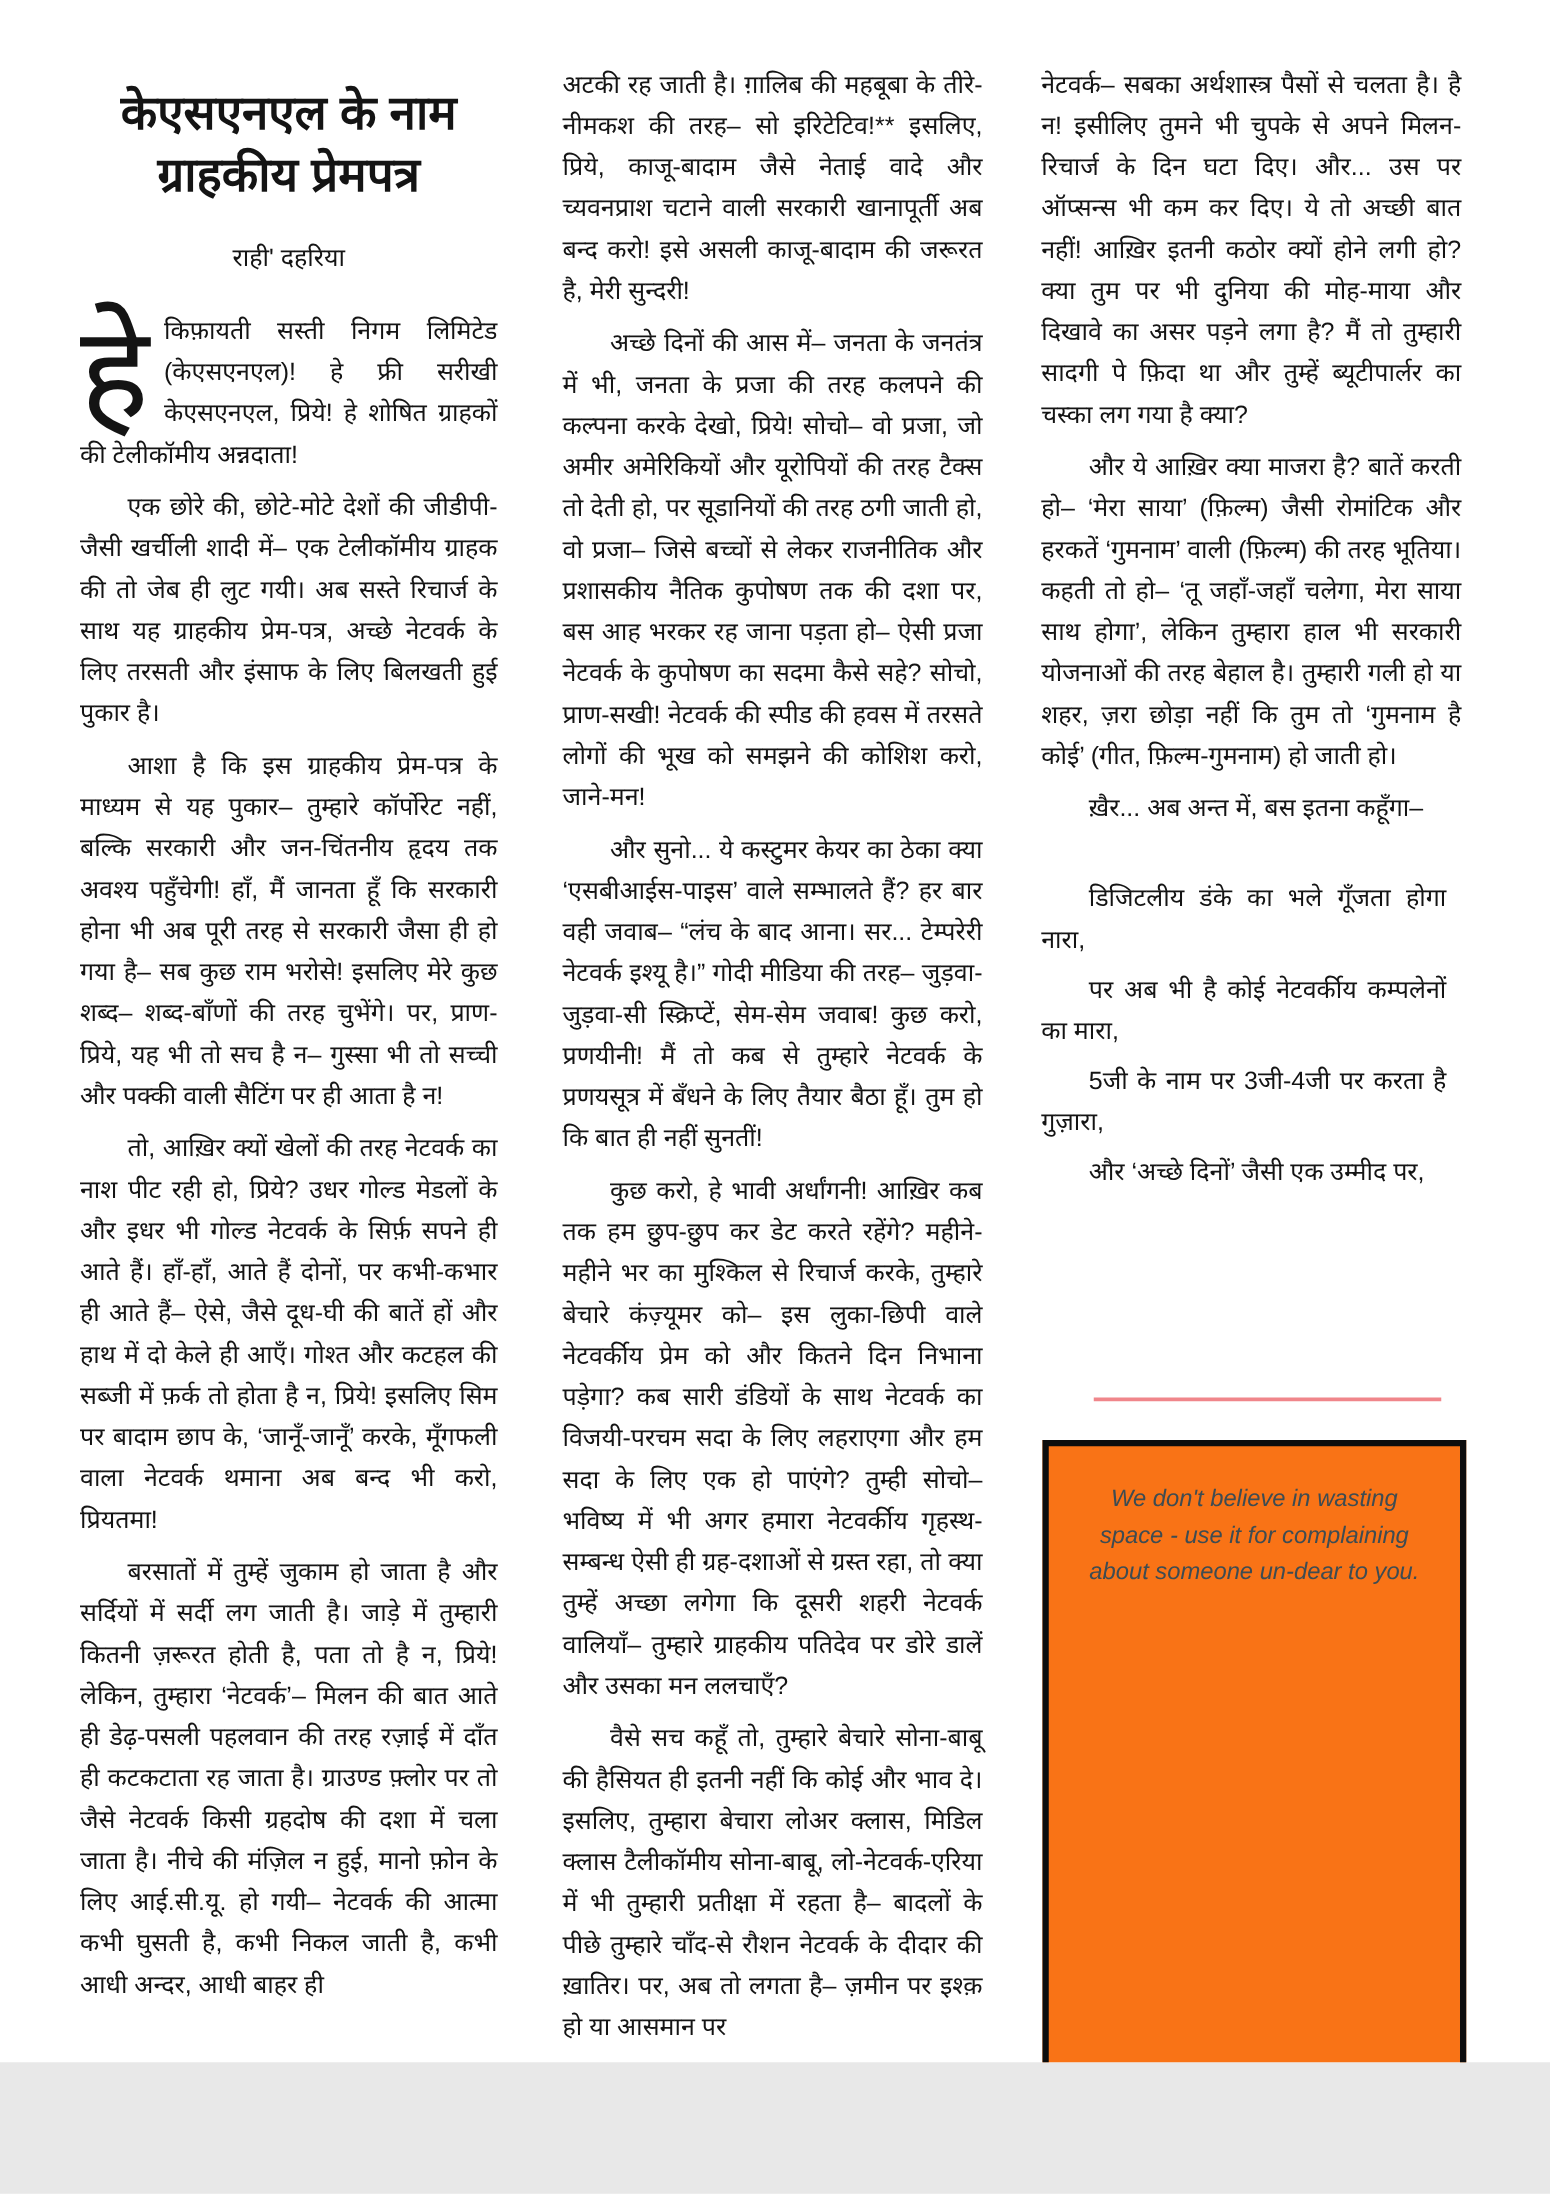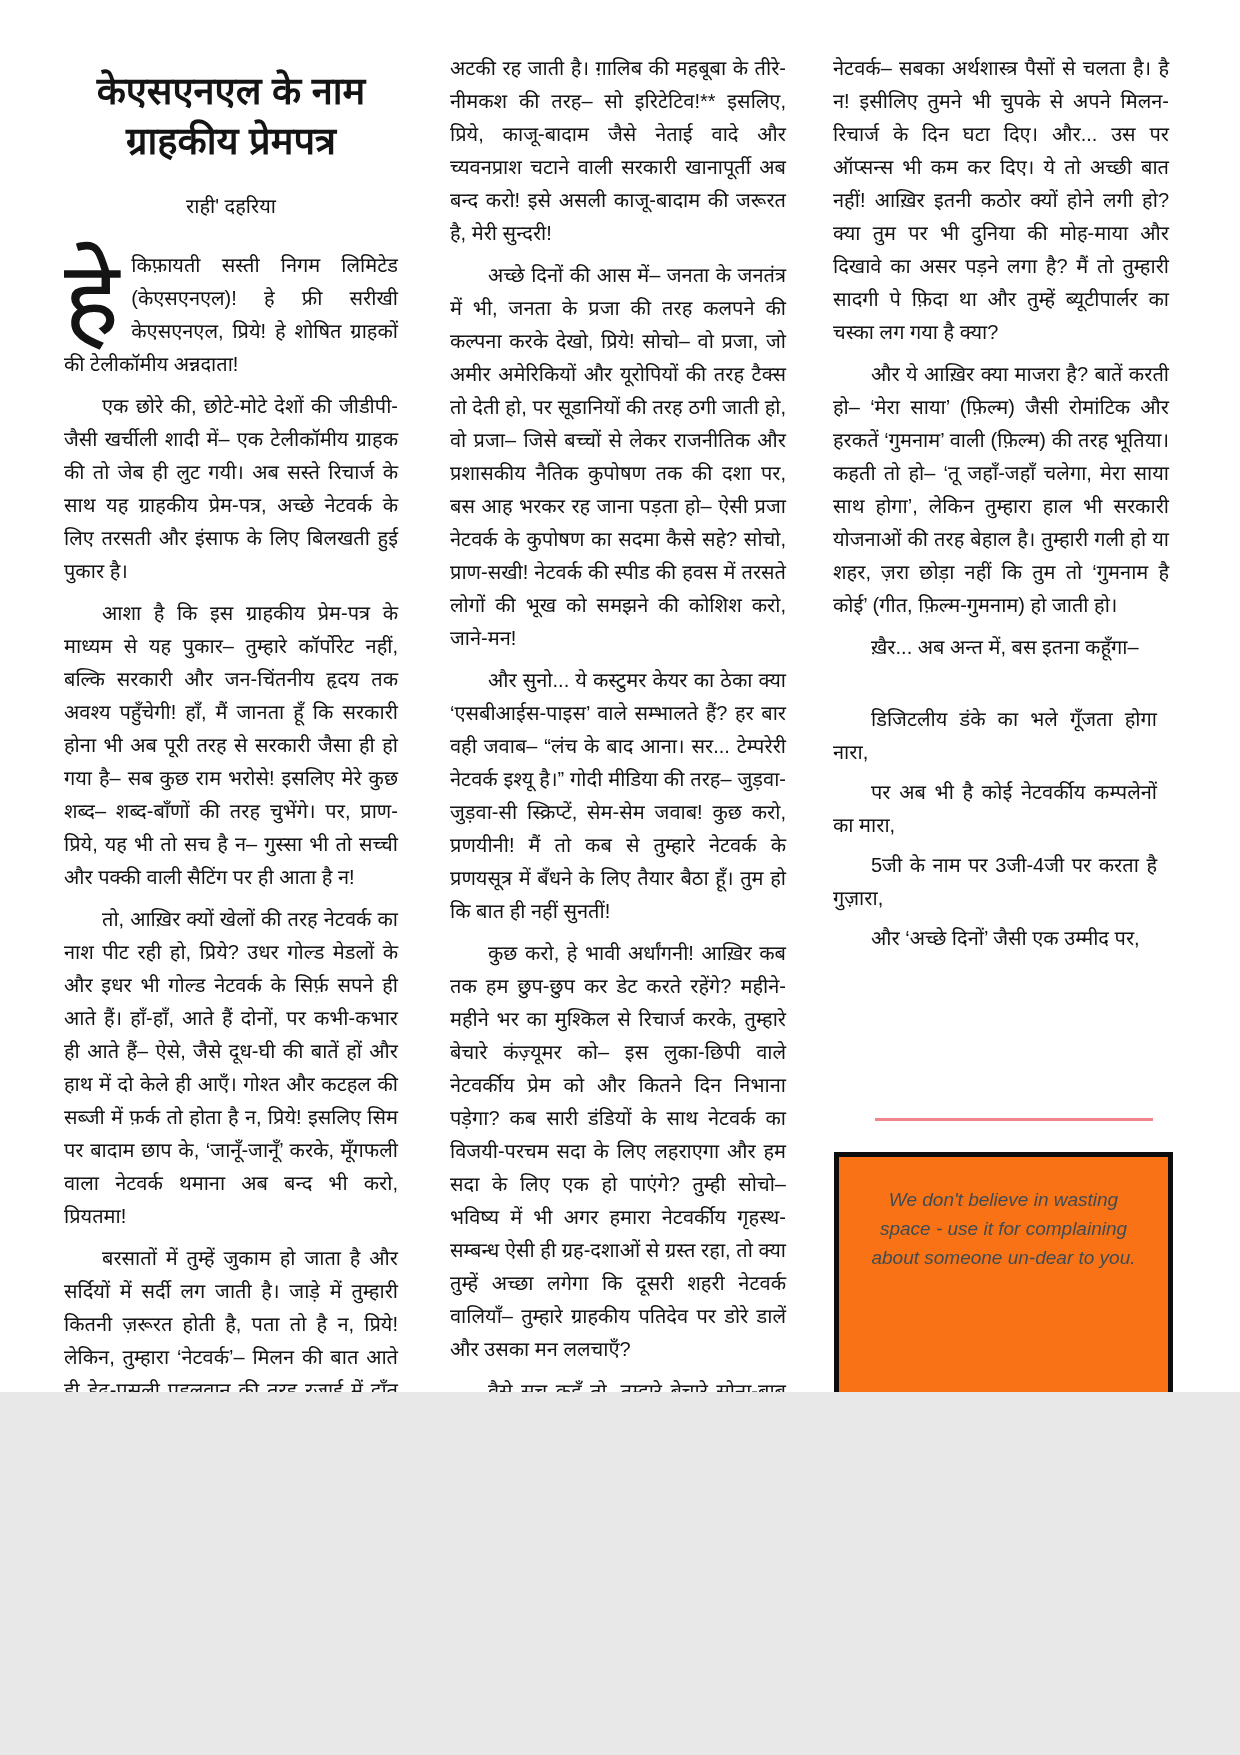--- a/index.html
+++ b/index.html
@@ -1,18 +1,18 @@
 <!DOCTYPE html>
 <html lang="hi"><head>
 <meta charset="utf-8">
 <style>
   html,body{margin:0;padding:0;background:#e8e8e8;}
   .page{
     position:relative;
-    width:1240px;height:1392px;
+    width:1240px;height:1650px;
     margin:0 auto;
     background:#ffffff;
     font-family:"Liberation Sans", sans-serif;
     color:#141414;
     overflow:hidden;
   }
   .col{position:absolute;}
   .col1{left:64px;top:58px;width:334px;}
   .col2{left:450px;top:52px;width:336px;}
   .col3{left:833px;top:52px;width:336px;}

